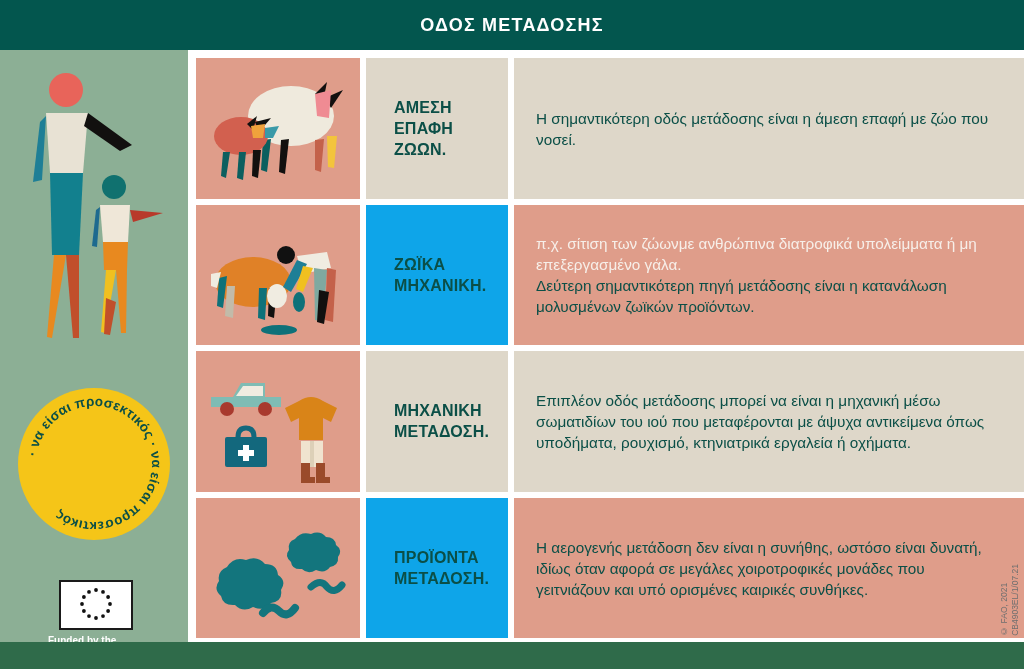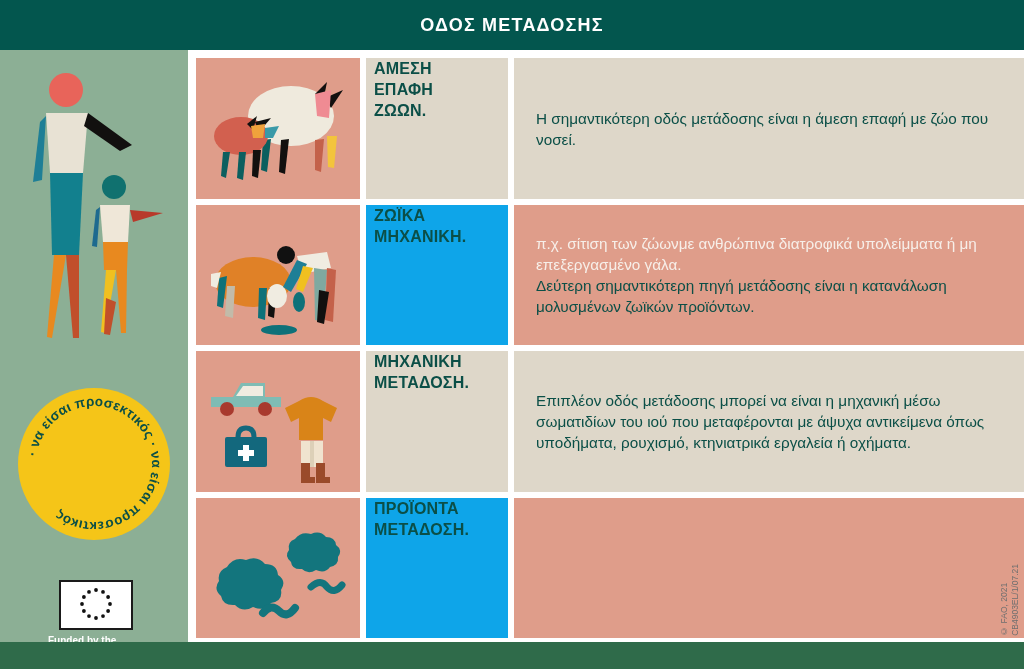--- a/index.html
+++ b/index.html
@@ -87,22 +87,22 @@
   }
   .row { display: flex; gap: 6px; flex: 1 1 0; min-height: 0; }
 
   .cell-icon {
     width: 164px; flex: 0 0 164px;
     display: flex; align-items: center; justify-content: center;
     position: relative; overflow: hidden;
   }
   .cell-label {
     width: 142px; flex: 0 0 142px;
-    display: flex; 
-    padding-left: 8px;
+    display: flex; align-items: center;
+    padding-left: 28px;
   }
   .cell-label-text {
     color: #0b4f47;
     font-size: 16px;
     font-weight: bold;
     line-height: 1.32;
     letter-spacing: .2px;
   }
   .cell-body {
     flex: 1 1 auto;
@@ -324,20 +324,21 @@
           </g>
         </svg>
       </div>
       <div class="cell-label pinkbg">
         <div class="cell-label-text">
           <div>ΠΡΟΪΟΝΤΑ</div>
           <div>ΜΕΤΑΔΟΣΗ.</div>
         </div>
       </div>
       <div class="cell-body salmon">
+        <p class="body-p">Η αερογενής μετάδοση δεν είναι η συνήθης, ωστόσο είναι δυνατή, ιδίως όταν αφορά σε μεγάλες χοιροτροφικές μονάδες που γειτνιάζουν και υπό ορισμένες καιρικές συνθήκες.</p>
         <div class="credit">
           <span>© FAO, 2021</span>
           <span>CB4903EL/1/07.21</span>
         </div>
       </div>
     </div>
 
   </div>
 </div>
 

